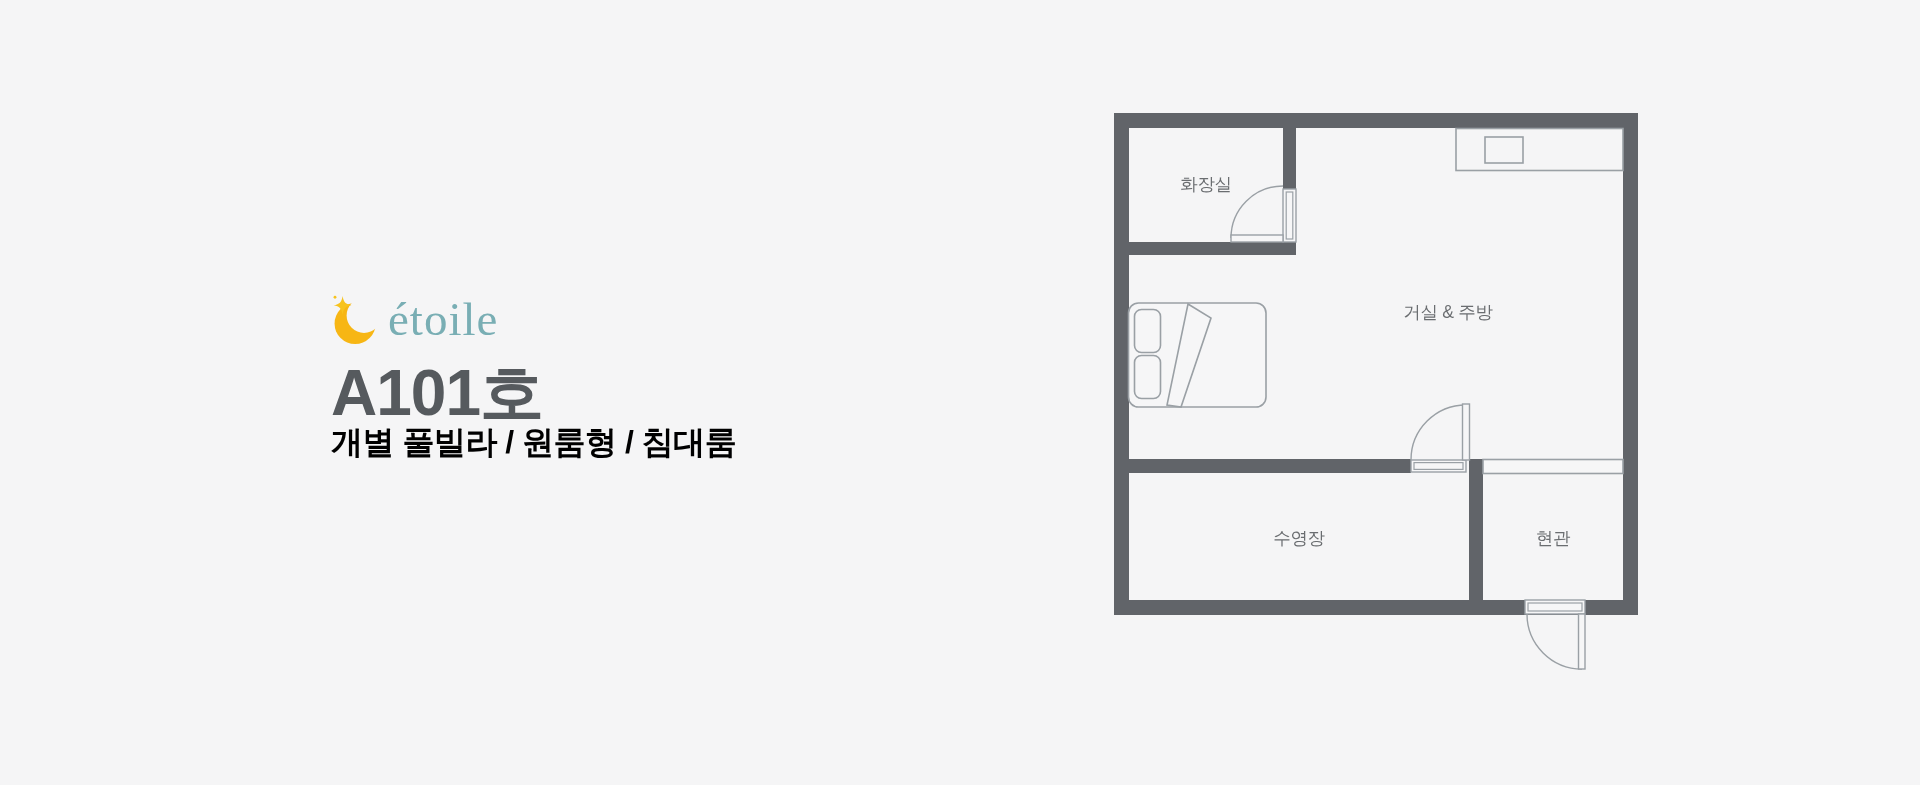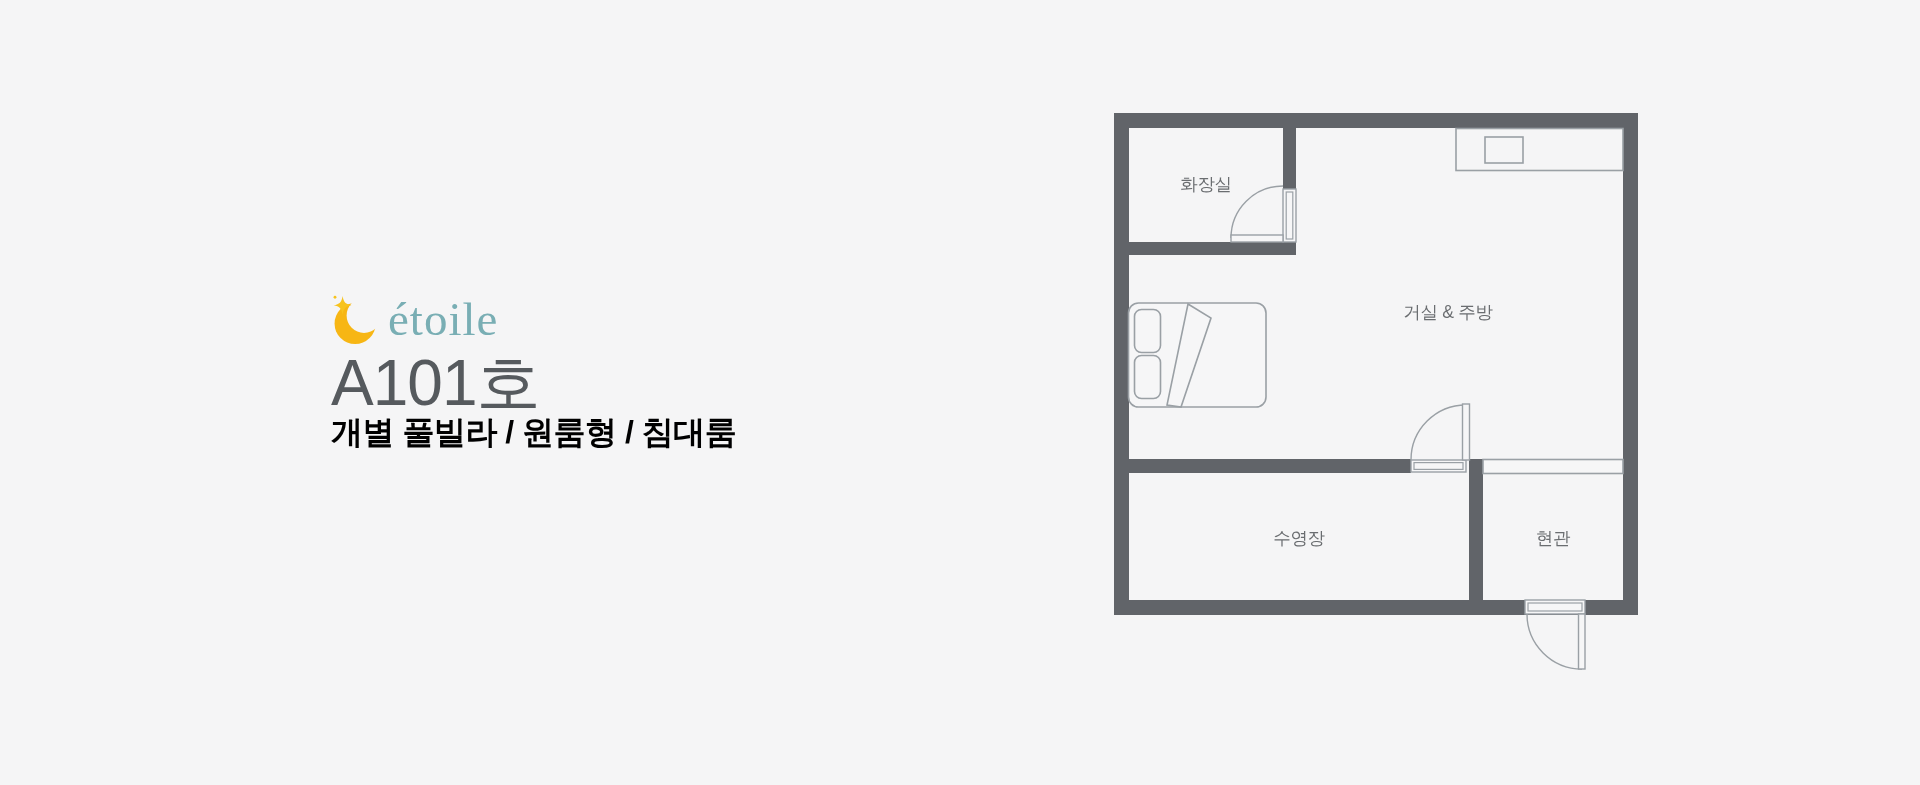--- a/index.html
+++ b/index.html
@@ -18,24 +18,24 @@
   .logo-row { display: flex; align-items: flex-start; gap: 7px; height: 58px; }
   .logo-icon { width: 50px; height: 58px; flex: 0 0 auto; }
   .logo-text {
     font-family: "Liberation Serif", serif;
     font-size: 47px;
     line-height: 56px;
     color: #79aeb4;
     letter-spacing: 1px;
   }
   .room-title {
-    margin-top: 4px;
+    margin-top: 14px;
     font-size: 64px;
     line-height: 60px;
-    font-weight: 400;
+    font-weight: 700;
     letter-spacing: -1px;
     color: #565a5e;
   }
   .room-subtitle {
     font-size: 32px;
     line-height: 38px;
     font-weight: 700;
     letter-spacing: -0.5px;
     color: #50545
 7;

